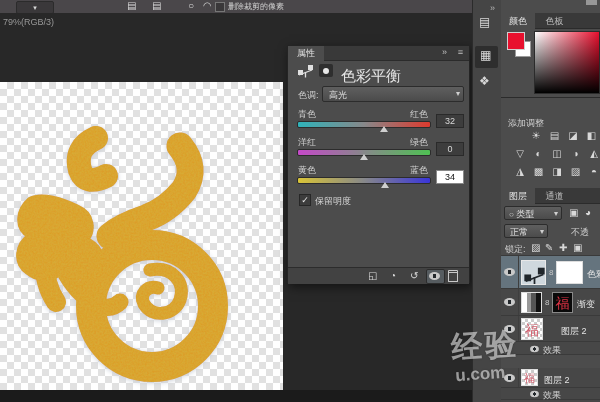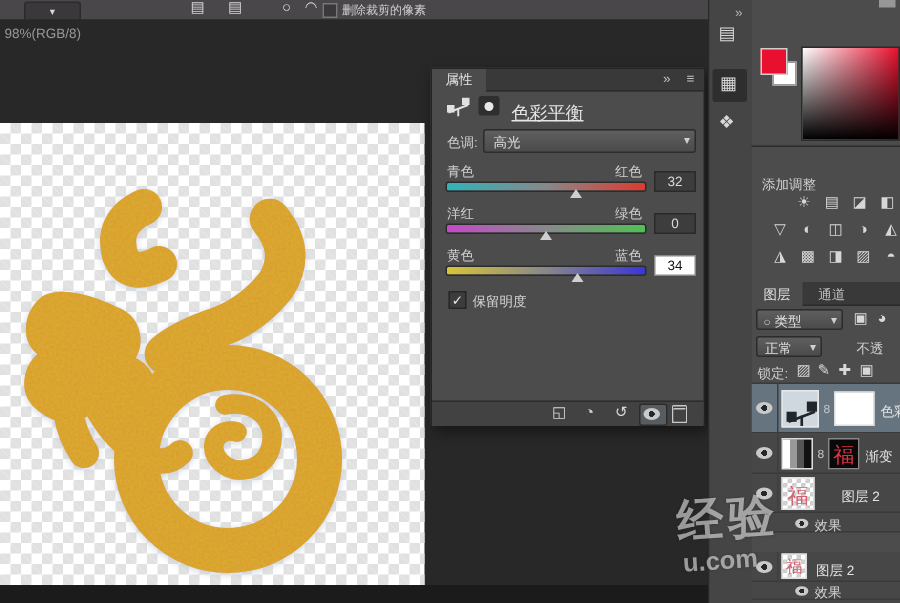--- a/index.html
+++ b/index.html
@@ -53,21 +53,21 @@
     </div>
     <span class="abs glyph" style="left:127px;top:0;">▤</span>
     <span class="abs glyph" style="left:152px;top:0;">▤</span>
     <span class="abs glyph" style="left:188px;top:0;">○</span>
     <span class="abs glyph" style="left:203px;top:0;">◠</span>
     <span class="abs" style="left:215px;top:2px;width:8px;height:8px;background:#3a383a;border:1px solid #777;"></span>
     <span class="abs" style="left:228px;top:1px;font-size:8px;color:#cfcfcf;white-space:nowrap;">删除裁剪的像素</span>
   </div>
 
   <div class="abs" style="left:0;top:13px;width:472px;height:389px;background:#282828;">
-    <span class="abs dim" style="left:3px;top:4px;font-size:9px;color:#989898;">98%(RGB/8)</span>
+    <span class="abs dim" style="left:3px;top:4px;font-size:9px;color:#989898;">79%(RGB/3)</span>
 
     <div class="abs checker" style="left:0;top:69px;width:283px;height:308px;">
       
       <svg width="283" height="308" viewBox="0 0 283 308">
         <defs>
           <filter id="glowf" x="-25%" y="-25%" width="150%" height="150%">
             <feDropShadow dx="0" dy="1" stdDeviation="2.6" flood-color="#c9cfd8" flood-opacity="0.95"></feDropShadow>
           </filter>
           <filter id="goldtex">
             <feTurbulence type="fractalNoise" baseFrequency="0.55" numOctaves="2" seed="7" result="n"></feTurbulence>
@@ -112,21 +112,21 @@
 
     <svg class="abs" style="left:9px;top:19px;" width="17" height="13" viewBox="0 0 17 13">
       <path d="M2,10 L15,5" stroke="#e0e0e0" stroke-width="1.3" fill="none"></path>
       <rect x="1" y="5" width="5" height="5" fill="#e0e0e0"></rect>
       <rect x="11" y="0" width="5" height="5" fill="#e0e0e0"></rect>
       <path d="M8.5,12.5 L8.5,7" stroke="#e0e0e0" stroke-width="1.3"></path>
     </svg>
     <span class="abs" style="left:31px;top:18px;width:14px;height:13px;background:#2e2e2e;border-radius:2px;">
       <span class="abs" style="left:4px;top:3.5px;width:6px;height:6px;border-radius:50%;background:#e8e8e8;"></span>
     </span>
-    <span class="abs" style="left:53px;top:21px;font-size:12px;color:#e6e6e6;text-decoration:underline;">色彩平衡</span>
+    <span class="abs" style="left:53px;top:21px;font-size:15px;color:#e6e6e6;">色彩平衡</span>
 
     <span class="abs" style="left:10px;top:43px;color:#cfcfcf;">色调:</span>
     <div class="abs dd" style="left:34px;top:40px;width:142px;height:16px;padding:2px 0 0 6px;">
       <span>高光</span>
       <span class="arr">▾</span>
     </div>
 
     <span class="abs" style="left:10px;top:62px;color:#cfcfcf;">青色</span>
     <span class="abs" style="left:122px;top:62px;color:#cfcfcf;">红色</span>
     <div class="abs" style="left:9px;top:75px;width:134px;height:12px;">
@@ -173,20 +173,24 @@
       <span class="abs glyph" style="left:17px;top:3px;font-size:9px;color:#b5b5b5;">»</span>
       <span class="abs glyph" style="left:6px;top:17px;font-size:12px;">▤</span>
       <span class="abs" style="left:2px;top:46px;width:23px;height:22px;background:#2e2e2e;border-radius:2px;">
         <span class="glyph" style="position:absolute;left:5px;top:4px;font-size:12px;">▦</span>
       </span>
       <span class="abs glyph" style="left:6px;top:76px;font-size:12px;">❖</span>
     </div>
 
     <div class="abs" style="left:28px;top:0;width:100px;height:402px;background:#4c4c4c;">
 
+      <div class="tabstrip abs" style="left:0;top:13px;width:100%;height:15px;">
+        <span class="tab active">颜色</span>
+        <span class="tab">色板</span>
+      </div>
       <div class="abs" style="left:0;top:28px;width:100%;height:69px;border-bottom:1px solid #2b2b2b;">
         <span class="abs" style="left:14px;top:13px;width:14px;height:14px;background:#fff;border:1px solid #9a9a9a;"></span>
         <span class="abs" style="left:6px;top:4px;width:16px;height:16px;background:#e8102e;border:1px solid #cfcfcf;"></span>
         <div class="abs" style="left:33px;top:3px;width:64px;height:61px;border:1px solid #2b2b2b;
                     background:linear-gradient(to top, #000, rgba(0,0,0,0)),linear-gradient(to right,#fff,#e8102e);"></div>
       </div>
 
       <span class="abs" style="left:7px;top:117px;color:#d0d0d0;">添加调整</span>
       <div class="abs" style="left:27px;top:130px;white-space:nowrap;">
         <span class="glyph" style="width:16px;">☀</span>

